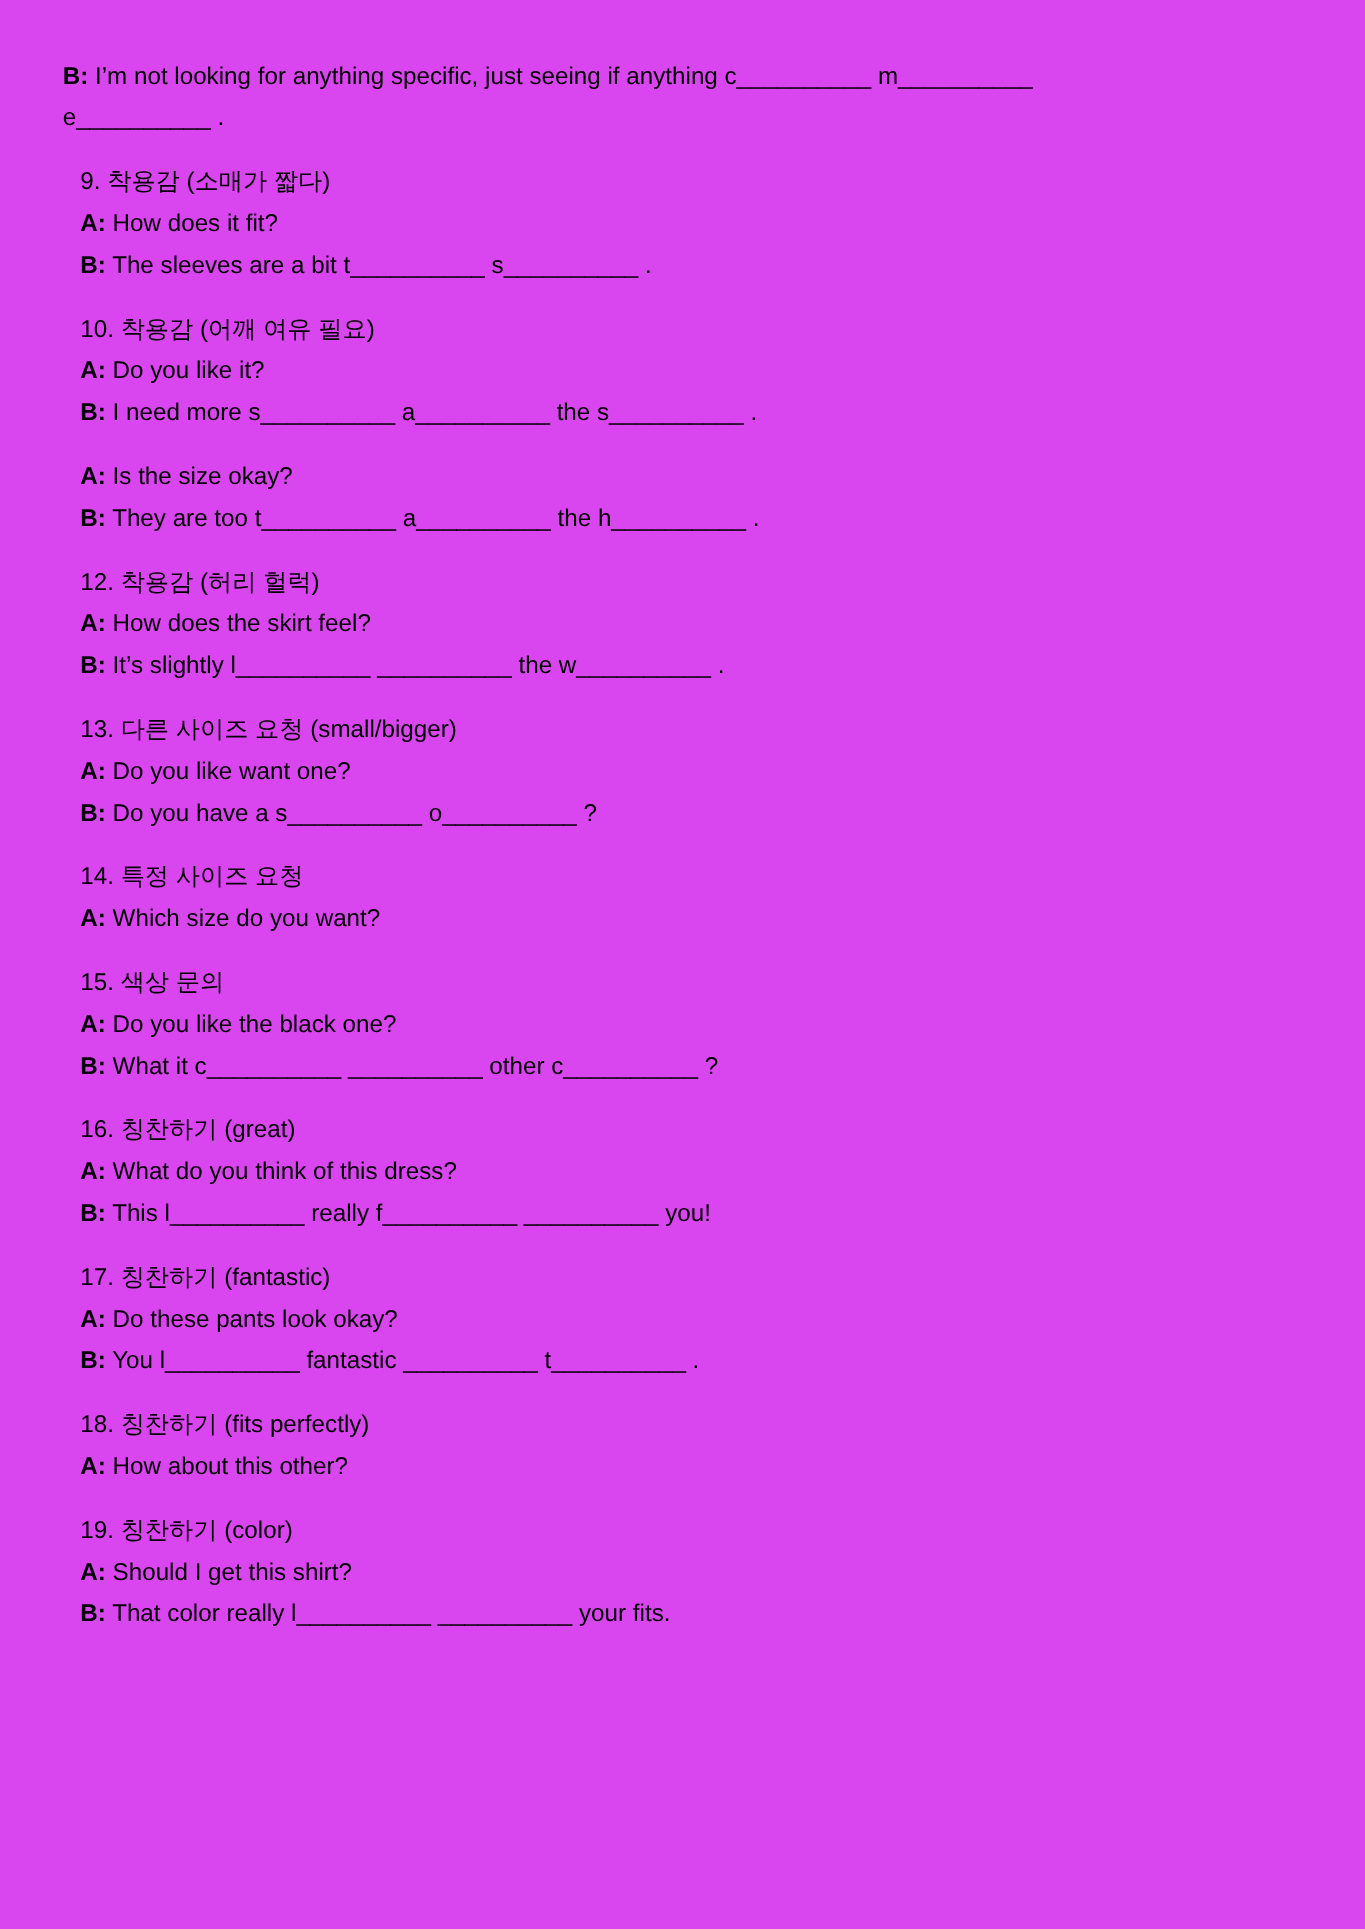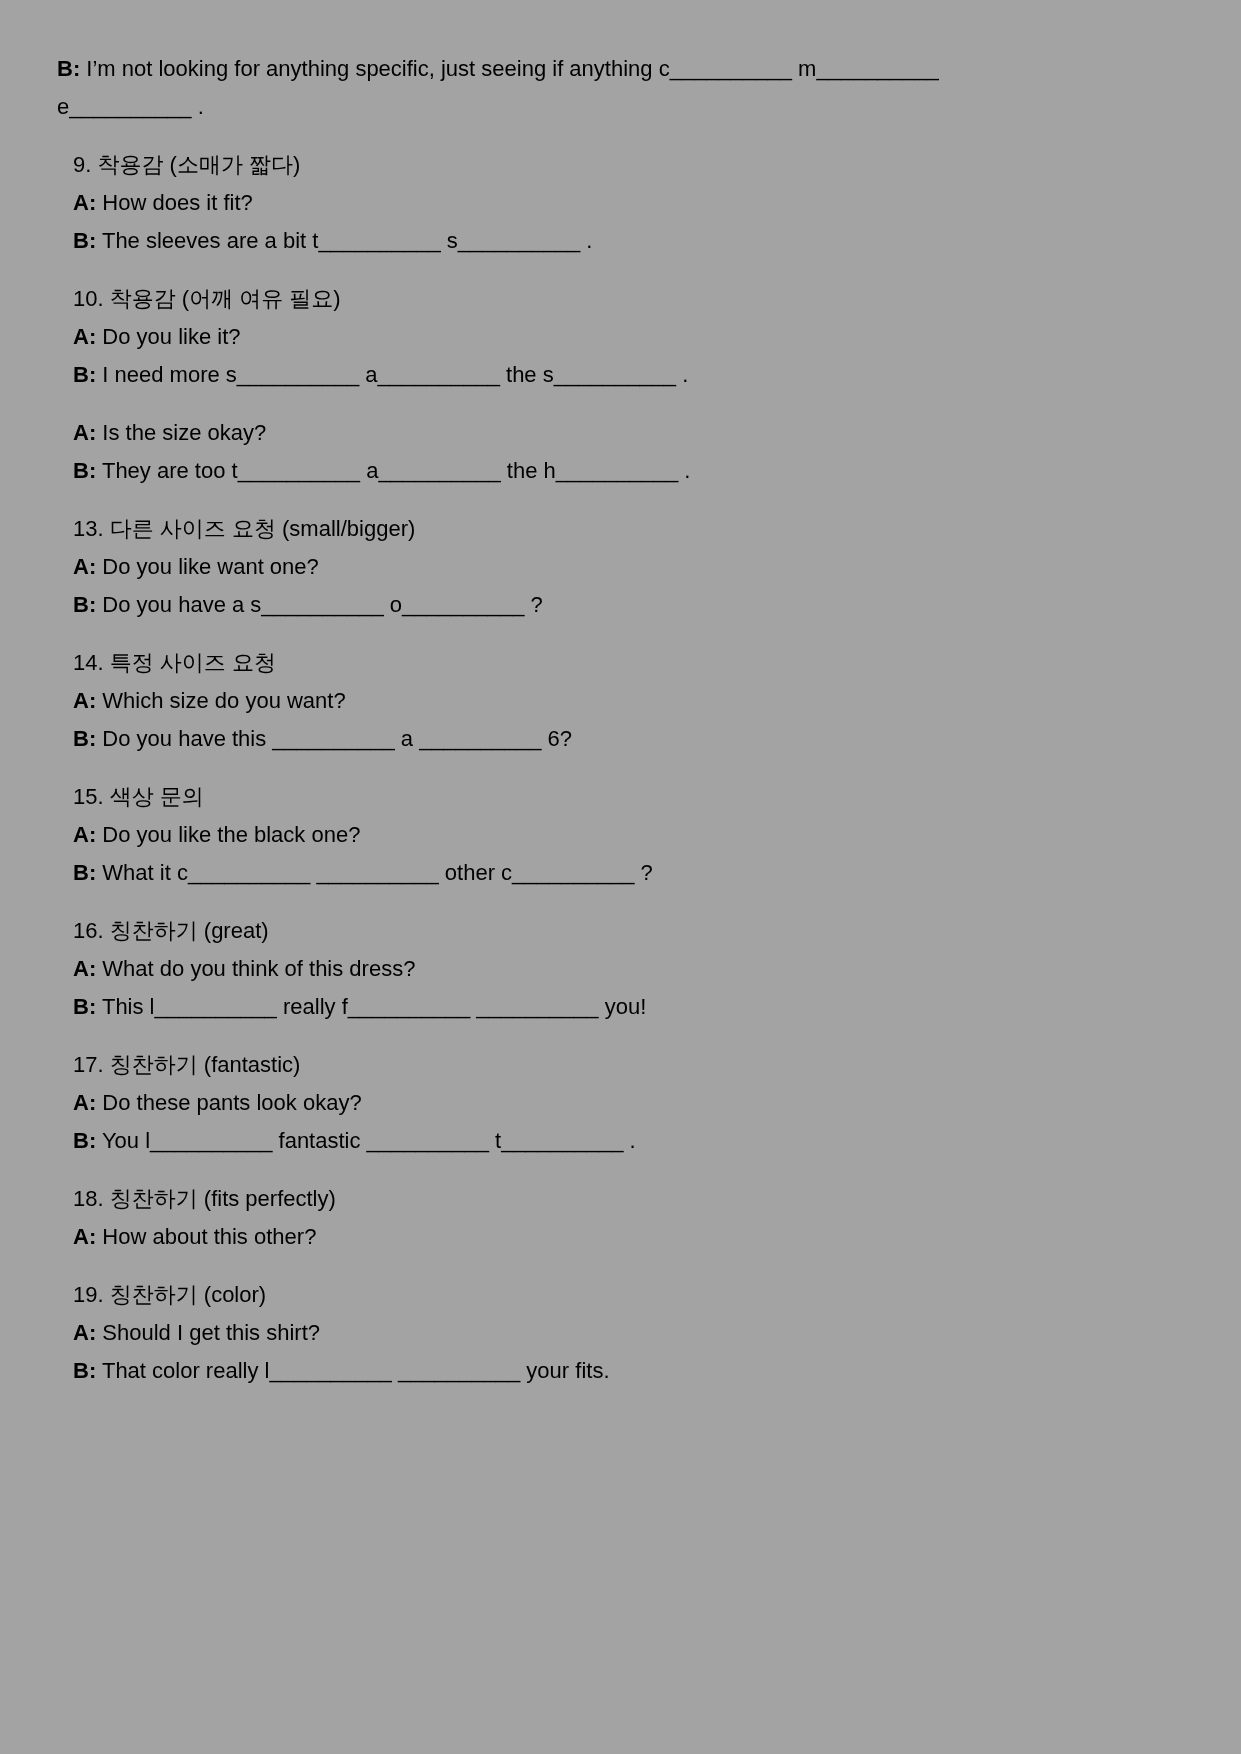--- a/index.html
+++ b/index.html
@@ -11,21 +11,21 @@
     width: 1241px;
     height: 1754px;
     box-sizing: border-box;
     overflow: hidden;
   }
   .page {
     width: 1241px;
     height: 1754px;
     box-sizing: border-box;
     padding: 50px 57px 0 57px;
-    background: #a3a3a3;
+    background: #d946ef;
     color: #000000;
     font-family: "Liberation Sans", "DejaVu Sans", sans-serif;
     font-size: 22px;
     line-height: 38px;
   }
   .line {
     margin: 0;
     white-space: nowrap;
     font-weight: 400;
   }
@@ -59,31 +59,35 @@
     <p class="line">10. 착용감 (어깨 여유 필요)</p>
     <p class="line"><span class="speaker">A:</span> <span>Do you like it?</span></p>
     <p class="line"><span class="speaker">B:</span> <span>I need more s__________ a__________ the s__________ .</span></p>
   </div>
 
   <div class="block">
     <p class="line"><span class="speaker">A:</span> <span>Is the size okay?</span></p>
     <p class="line"><span class="speaker">B:</span> <span>They are too t__________ a__________ the h__________ .</span></p>
   </div>
 
+  <div class="block">
+    <p class="line">12. 착용감 (허리 헐럭)</p>
+    <p class="line"><span class="speaker">A:</span> <span>How does the skirt feel?</span></p>
+    <p class="line"><span class="speaker">B:</span> <span>It’s slightly l__________ __________ the w__________ .</span></p>
+  </div>
 
   <div class="block">
     <p class="line">13. 다른 사이즈 요청 (small/bigger)</p>
     <p class="line"><span class="speaker">A:</span> <span>Do you like want one?</span></p>
     <p class="line"><span class="speaker">B:</span> <span>Do you have a s__________ o__________ ?</span></p>
   </div>
 
   <div class="block">
     <p class="line">14. 특정 사이즈 요청</p>
     <p class="line"><span class="speaker">A:</span> <span>Which size do you want?</span></p>
-    <p class="line"><span class="speaker">B:</span> <span>Do you have this __________ a __________ 6?</span></p>
   </div>
 
   <div class="block">
     <p class="line">15. 색상 문의</p>
     <p class="line"><span class="speaker">A:</span> <span>Do you like the black one?</span></p>
     <p class="line"><span class="speaker">B:</span> <span>What it c__________ __________ other c__________ ?</span></p>
   </div>
 
   <div class="block">
     <p class="line">16. 칭찬하기 (great)</p>

